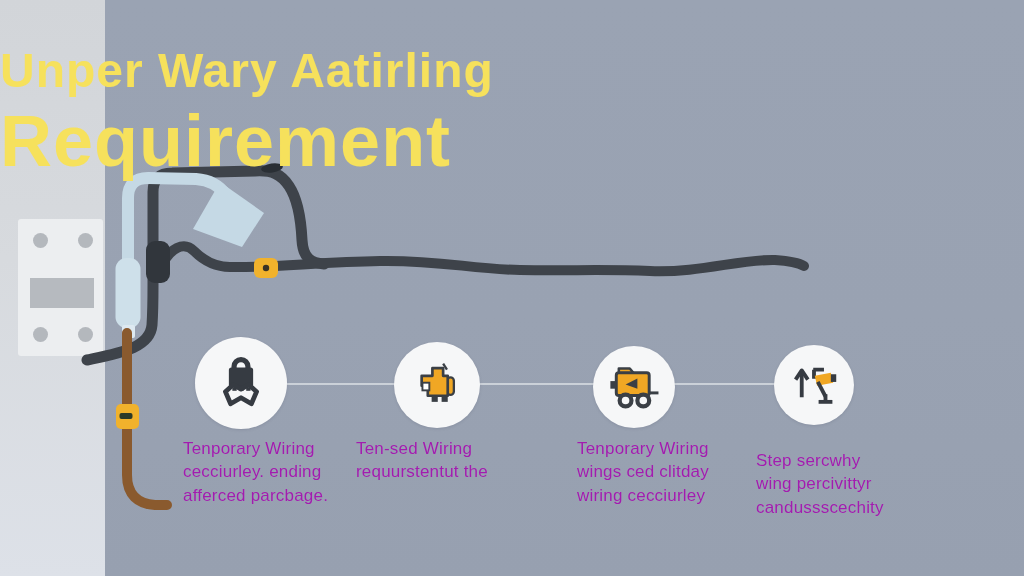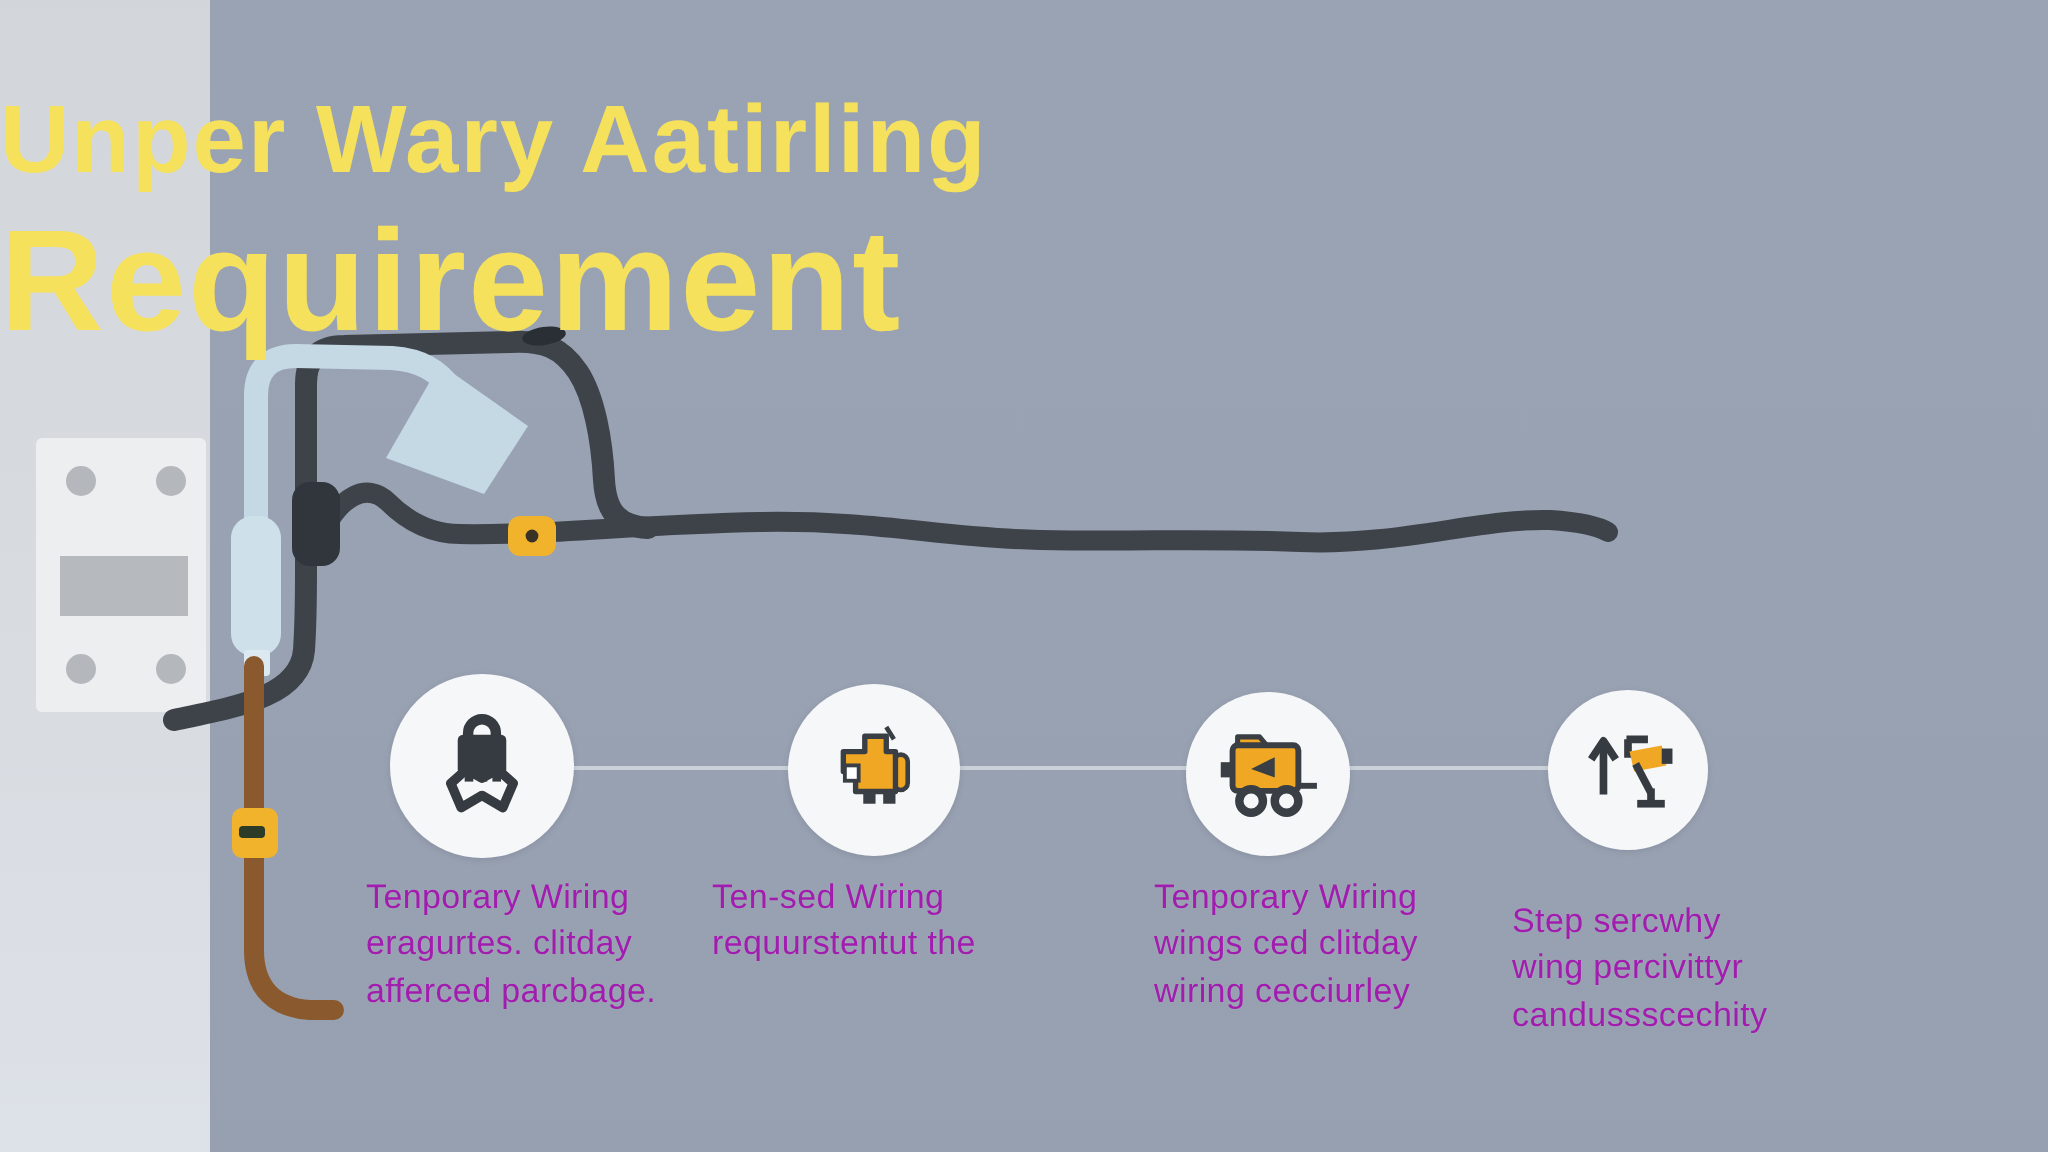--- a/index.html
+++ b/index.html
@@ -149,21 +149,21 @@
     <polygon points="31,20 52,16 55,29 34,33" fill="#f0a724"></polygon>
     <rect x="52" y="18" width="7" height="10" fill="#363b42"></rect>
     <line x1="35" y1="28" x2="45" y2="47" stroke="#363b42" stroke-width="5"></line>
     <line x1="45" y1="44" x2="45" y2="54" stroke="#363b42" stroke-width="5"></line>
     <line x1="36" y1="54" x2="54" y2="54" stroke="#363b42" stroke-width="5"></line>
   </svg>
 </div>
 
 <div class="caption cap1">
   <div>Tenporary Wiring</div>
-  <div>eragurtes. clitday</div>
+  <div>cecciurley. ending</div>
   <div>afferced parcbage.</div>
 </div>
 <div class="caption cap2">
   <div>Ten-sed Wiring</div>
   <div>requurstentut the</div>
 </div>
 <div class="caption cap3">
   <div>Tenporary Wiring</div>
   <div>wings ced clitday</div>
   <div>wiring cecciurley</div>

